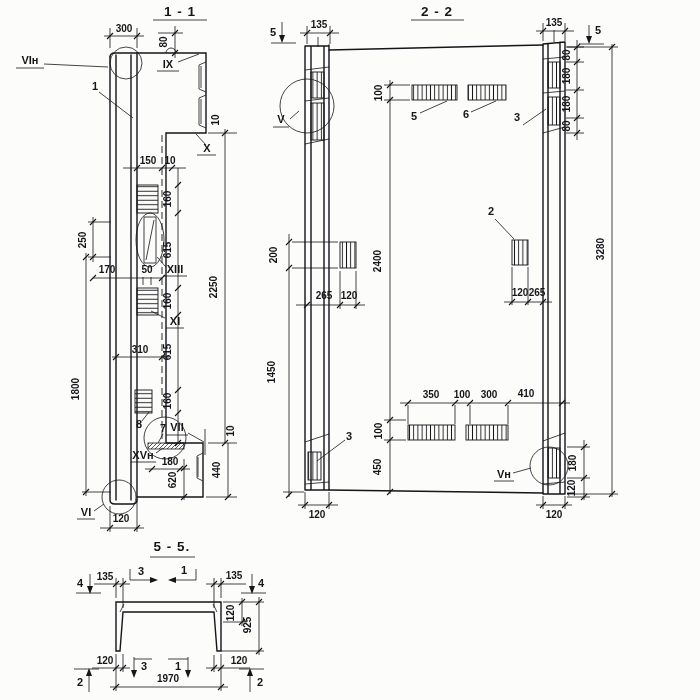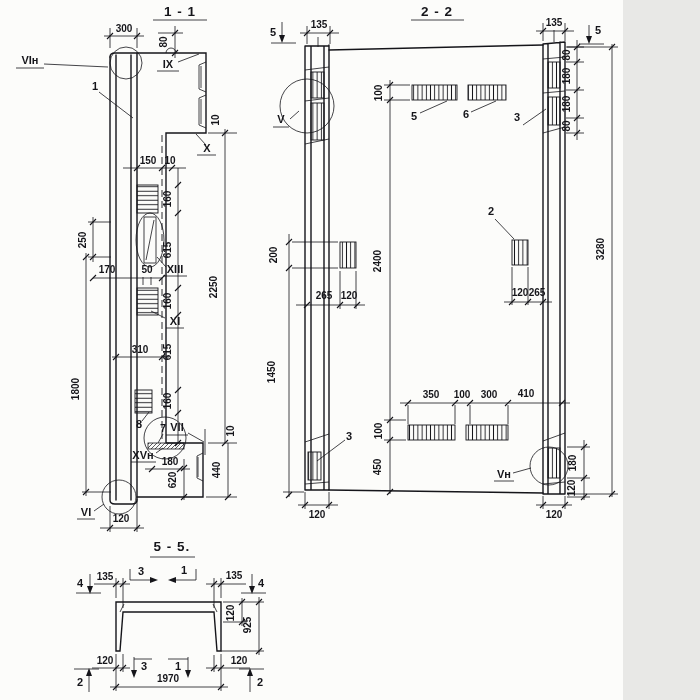--- a/index.html
+++ b/index.html
@@ -1,16 +1,16 @@
 <!DOCTYPE html>
 <html><head>
 <meta charset="utf-8">
 <style>
   html,body{margin:0;padding:0;background:#e8e8e6;}
-  .sheet{position:relative;width:623px;height:700px;background:#fcfcfa;overflow:hidden;
+  .sheet{position:relative;width:700px;height:700px;background:#fcfcfa;overflow:hidden;
          font-family:"Liberation Sans",sans-serif;}
   svg{position:absolute;left:0;top:0;}
   text{fill:#15151a;font-family:"Liberation Sans",sans-serif;font-weight:bold;font-size:10px;}
   text.title{font-size:13.5px;letter-spacing:1px;}
   text.co{font-size:11px;}
   .ln{stroke:#15151a;stroke-width:1.4;fill:none;stroke-linecap:round;}
   .thin{stroke:#15151a;stroke-width:0.8;fill:none;}
   .tick{stroke:#15151a;stroke-width:1.1;fill:none;}
   .dash{stroke:#15151a;stroke-width:0.9;fill:none;stroke-dasharray:7 4;}
   .arrow{fill:#15151a;stroke:none;}

